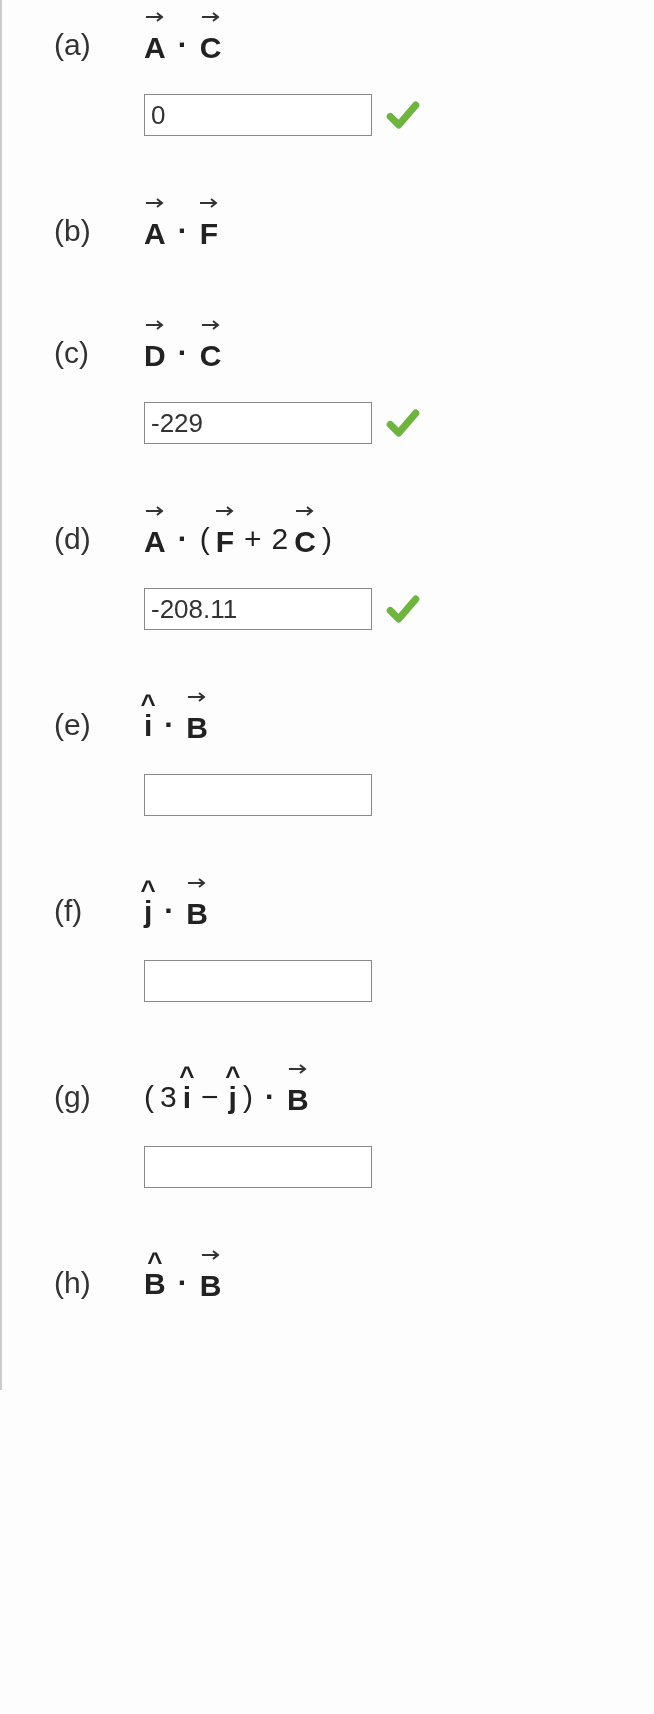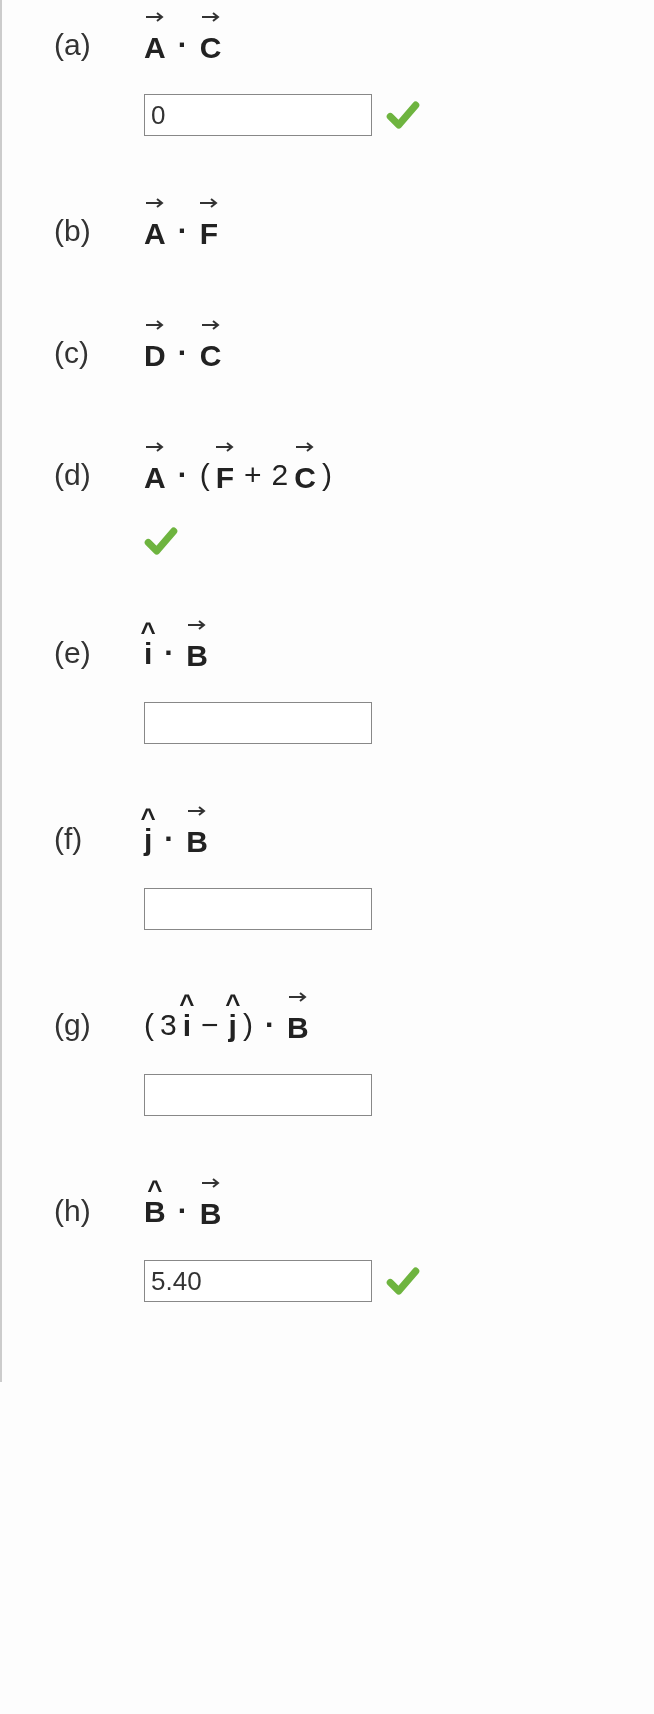--- a/index.html
+++ b/index.html
@@ -192,166 +192,167 @@
           <span class="arrow">
               <svg width="22" height="10">
                 <line x1="2" y1="5" x2="18" y2="5" stroke="#333" stroke-width="2"></line>
                 <polyline points="13,1 18,5 13,9" fill="none" stroke="#333" stroke-width="2"></polyline>
               </svg>
             </span>
           <span>C</span>
         </span>
       </div>
     </div>
-  </div>
-
-  <div class="problem">
-    <div class="label-row">
-      <div class="part-label">(d)</div>
-      <div class="expr">
-        <span class="vec">
-          <span class="arrow">
-              <svg width="22" height="10">
-                <line x1="2" y1="5" x2="18" y2="5" stroke="#333" stroke-width="2"></line>
-                <polyline points="13,1 18,5 13,9" fill="none" stroke="#333" stroke-width="2"></polyline>
-              </svg>
-            </span>
-          <span>A</span>
-        </span>
-        <span class="dot">·</span>
-        <span class="paren">(</span>
-        <span class="vec">
-          <span class="arrow">
-              <svg width="22" height="10">
-                <line x1="2" y1="5" x2="18" y2="5" stroke="#333" stroke-width="2"></line>
-                <polyline points="13,1 18,5 13,9" fill="none" stroke="#333" stroke-width="2"></polyline>
-              </svg>
-            </span>
-          <span>F</span>
-        </span>
-        <span class="plus">+</span>
-        <span>2</span>
-        <span class="vec">
-          <span class="arrow">
-              <svg width="22" height="10">
-                <line x1="2" y1="5" x2="18" y2="5" stroke="#333" stroke-width="2"></line>
-                <polyline points="13,1 18,5 13,9" fill="none" stroke="#333" stroke-width="2"></polyline>
-              </svg>
-            </span>
-          <span>C</span>
-        </span>
-        <span class="paren">)</span>
-      </div>
-    </div>
-    <div class="answer-row">
+    <div class="answer-row">
+      <input class="answer-input" value="-229" style="">
       <svg class="check" viewBox="0 0 24 24">
           <path d="M3 13 L9 19 L21 5" fill="none" stroke="#6eb43f" stroke-width="5" stroke-linecap="round" stroke-linejoin="round"></path>
         </svg>
     </div>
   </div>
 
   <div class="problem">
     <div class="label-row">
-      <div class="part-label">(e)</div>
-      <div class="expr">
-        <span class="hat">
-          <span>i</span>
-        </span>
-        <span class="dot">·</span>
-        <span class="vec">
-          <span class="arrow">
-              <svg width="22" height="10">
-                <line x1="2" y1="5" x2="18" y2="5" stroke="#333" stroke-width="2"></line>
-                <polyline points="13,1 18,5 13,9" fill="none" stroke="#333" stroke-width="2"></polyline>
-              </svg>
-            </span>
-          <span>B</span>
-        </span>
-      </div>
-    </div>
-    <div class="answer-row">
-      <input class="answer-input" value="" style="">
-    </div>
-  </div>
-
-  <div class="problem">
-    <div class="label-row">
-      <div class="part-label">(f)</div>
-      <div class="expr">
-        <span class="hat">
-          <span>j</span>
-        </span>
-        <span class="dot">·</span>
-        <span class="vec">
-          <span class="arrow">
-              <svg width="22" height="10">
-                <line x1="2" y1="5" x2="18" y2="5" stroke="#333" stroke-width="2"></line>
-                <polyline points="13,1 18,5 13,9" fill="none" stroke="#333" stroke-width="2"></polyline>
-              </svg>
-            </span>
-          <span>B</span>
-        </span>
-      </div>
-    </div>
-    <div class="answer-row">
-      <input class="answer-input" value="" style="">
-    </div>
-  </div>
-
-  <div class="problem">
-    <div class="label-row">
-      <div class="part-label">(g)</div>
-      <div class="expr">
+      <div class="part-label">(d)</div>
+      <div class="expr">
+        <span class="vec">
+          <span class="arrow">
+              <svg width="22" height="10">
+                <line x1="2" y1="5" x2="18" y2="5" stroke="#333" stroke-width="2"></line>
+                <polyline points="13,1 18,5 13,9" fill="none" stroke="#333" stroke-width="2"></polyline>
+              </svg>
+            </span>
+          <span>A</span>
+        </span>
+        <span class="dot">·</span>
         <span class="paren">(</span>
-        <span>3</span>
-        <span class="hat">
-          <span>i</span>
-        </span>
-        <span class="minus">−</span>
-        <span class="hat">
-          <span>j</span>
+        <span class="vec">
+          <span class="arrow">
+              <svg width="22" height="10">
+                <line x1="2" y1="5" x2="18" y2="5" stroke="#333" stroke-width="2"></line>
+                <polyline points="13,1 18,5 13,9" fill="none" stroke="#333" stroke-width="2"></polyline>
+              </svg>
+            </span>
+          <span>F</span>
+        </span>
+        <span class="plus">+</span>
+        <span>2</span>
+        <span class="vec">
+          <span class="arrow">
+              <svg width="22" height="10">
+                <line x1="2" y1="5" x2="18" y2="5" stroke="#333" stroke-width="2"></line>
+                <polyline points="13,1 18,5 13,9" fill="none" stroke="#333" stroke-width="2"></polyline>
+              </svg>
+            </span>
+          <span>C</span>
         </span>
         <span class="paren">)</span>
-        <span class="dot">·</span>
-        <span class="vec">
-          <span class="arrow">
-              <svg width="22" height="10">
-                <line x1="2" y1="5" x2="18" y2="5" stroke="#333" stroke-width="2"></line>
-                <polyline points="13,1 18,5 13,9" fill="none" stroke="#333" stroke-width="2"></polyline>
-              </svg>
-            </span>
-          <span>B</span>
-        </span>
-      </div>
-    </div>
-    <div class="answer-row">
-      <input class="answer-input" value="" style="">
-    </div>
-  </div>
-
-  <div class="problem">
-    <div class="label-row">
-      <div class="part-label">(h)</div>
-      <div class="expr">
-        <span class="hat">
-          <span>B</span>
-        </span>
-        <span class="dot">·</span>
-        <span class="vec">
-          <span class="arrow">
-              <svg width="22" height="10">
-                <line x1="2" y1="5" x2="18" y2="5" stroke="#333" stroke-width="2"></line>
-                <polyline points="13,1 18,5 13,9" fill="none" stroke="#333" stroke-width="2"></polyline>
-              </svg>
-            </span>
-          <span>B</span>
-        </span>
-      </div>
-    </div>
-    <div class="answer-row">
-      <input class="answer-input" value="5.40" style="">
+      </div>
+    </div>
+    <div class="answer-row">
+      <input class="answer-input" value="-208.11" style="">
       <svg class="check" viewBox="0 0 24 24">
           <path d="M3 13 L9 19 L21 5" fill="none" stroke="#6eb43f" stroke-width="5" stroke-linecap="round" stroke-linejoin="round"></path>
         </svg>
     </div>
   </div>
 
+  <div class="problem">
+    <div class="label-row">
+      <div class="part-label">(e)</div>
+      <div class="expr">
+        <span class="hat">
+          <span>i</span>
+        </span>
+        <span class="dot">·</span>
+        <span class="vec">
+          <span class="arrow">
+              <svg width="22" height="10">
+                <line x1="2" y1="5" x2="18" y2="5" stroke="#333" stroke-width="2"></line>
+                <polyline points="13,1 18,5 13,9" fill="none" stroke="#333" stroke-width="2"></polyline>
+              </svg>
+            </span>
+          <span>B</span>
+        </span>
+      </div>
+    </div>
+    <div class="answer-row">
+      <input class="answer-input" value="" style="">
+    </div>
+  </div>
+
+  <div class="problem">
+    <div class="label-row">
+      <div class="part-label">(f)</div>
+      <div class="expr">
+        <span class="hat">
+          <span>j</span>
+        </span>
+        <span class="dot">·</span>
+        <span class="vec">
+          <span class="arrow">
+              <svg width="22" height="10">
+                <line x1="2" y1="5" x2="18" y2="5" stroke="#333" stroke-width="2"></line>
+                <polyline points="13,1 18,5 13,9" fill="none" stroke="#333" stroke-width="2"></polyline>
+              </svg>
+            </span>
+          <span>B</span>
+        </span>
+      </div>
+    </div>
+    <div class="answer-row">
+      <input class="answer-input" value="" style="">
+    </div>
+  </div>
+
+  <div class="problem">
+    <div class="label-row">
+      <div class="part-label">(g)</div>
+      <div class="expr">
+        <span class="paren">(</span>
+        <span>3</span>
+        <span class="hat">
+          <span>i</span>
+        </span>
+        <span class="minus">−</span>
+        <span class="hat">
+          <span>j</span>
+        </span>
+        <span class="paren">)</span>
+        <span class="dot">·</span>
+        <span class="vec">
+          <span class="arrow">
+              <svg width="22" height="10">
+                <line x1="2" y1="5" x2="18" y2="5" stroke="#333" stroke-width="2"></line>
+                <polyline points="13,1 18,5 13,9" fill="none" stroke="#333" stroke-width="2"></polyline>
+              </svg>
+            </span>
+          <span>B</span>
+        </span>
+      </div>
+    </div>
+    <div class="answer-row">
+      <input class="answer-input" value="" style="">
+    </div>
+  </div>
+
+  <div class="problem">
+    <div class="label-row">
+      <div class="part-label">(h)</div>
+      <div class="expr">
+        <span class="hat">
+          <span>B</span>
+        </span>
+        <span class="dot">·</span>
+        <span class="vec">
+          <span class="arrow">
+              <svg width="22" height="10">
+                <line x1="2" y1="5" x2="18" y2="5" stroke="#333" stroke-width="2"></line>
+                <polyline points="13,1 18,5 13,9" fill="none" stroke="#333" stroke-width="2"></polyline>
+              </svg>
+            </span>
+          <span>B</span>
+        </span>
+      </div>
+    </div>
+  </div>
+
 </div>
 
 </body></html>

